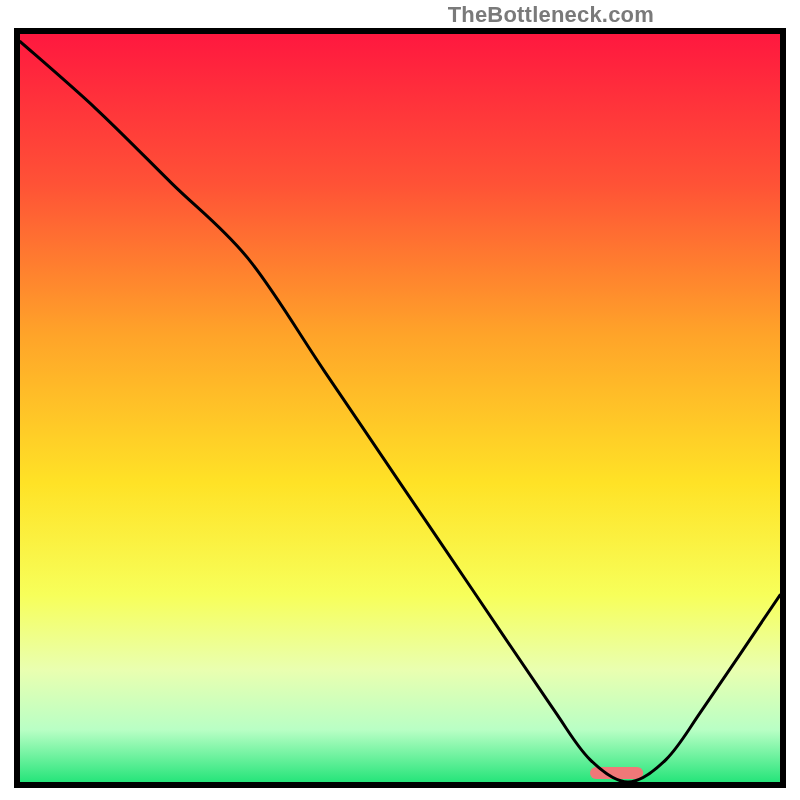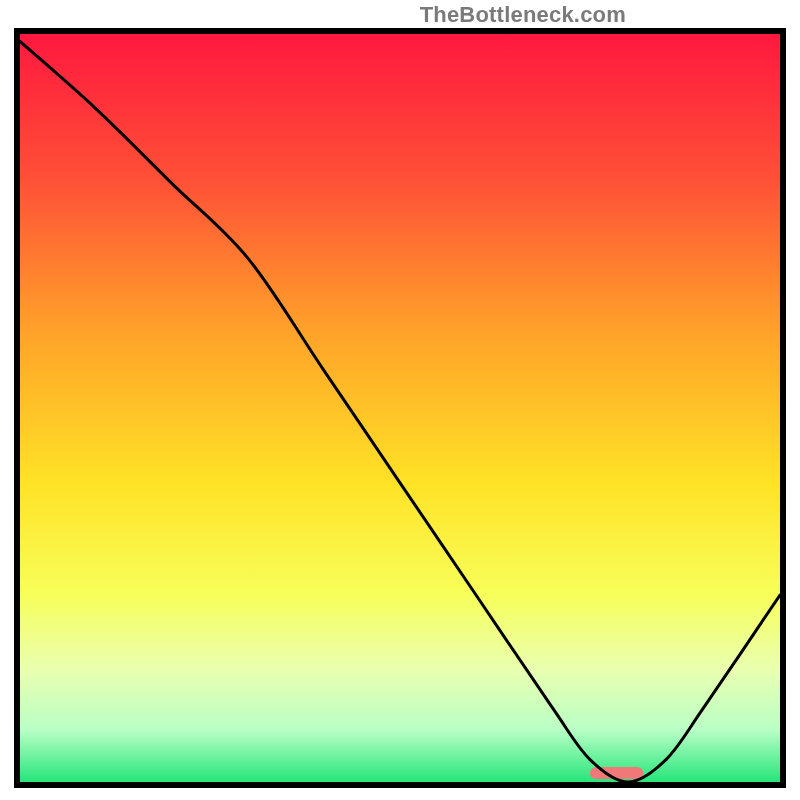--- a/index.html
+++ b/index.html
@@ -8,20 +8,21 @@
     width: 800px;
     height: 800px;
     background: #ffffff;
     font-family: Arial, Helvetica, sans-serif;
     overflow: hidden;
   }
   .wrapper {
     position: relative;
     width: 636px;
     height: 800px;
+    padding-left: 28px;
   }
   .watermark {
     position: absolute;
     top: 2px;
     right: 10px;
     font-size: 22px;
     font-weight: 600;
     color: #7a7a7a;
     letter-spacing: 0.2px;
     user-select: none;

